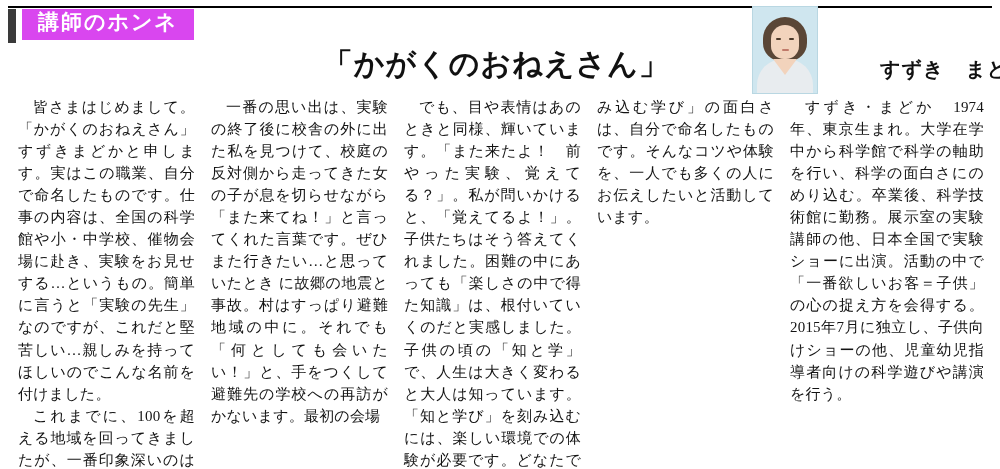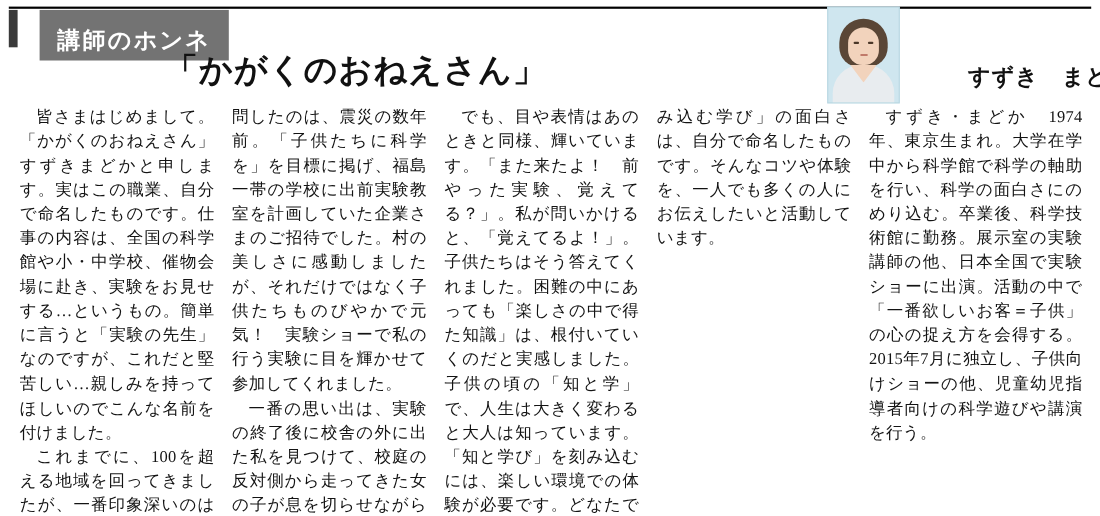--- a/index.html
+++ b/index.html
@@ -27,47 +27,47 @@
     position: absolute;
     left: 8px;
     right: 8px;
     top: 6px;
     height: 2px;
     background: #000000;
   }
   
   .series-banner {
     position: absolute;
-    left: 36px;
+    left: 22px;
     top: 9px;
-    background: #737373;
+    background: #d946ef;
     color: #ffffff;
     font-family: "DejaVu Sans", "Liberation Sans", sans-serif;
     font-weight: bold;
     font-size: 21px;
     letter-spacing: 2px;
-    padding: 18px 16px 7px 16px;
+    padding: 3px 16px 7px 16px;
     line-height: 1.0;
     white-space: nowrap;
   }
   .banner-mark {
     position: absolute;
     left: 8px;
     top: 9px;
     width: 8px;
     height: 34px;
     background: #3a3a3a;
   }
   
   .article-title {
     position: absolute;
     left: 150px;
     top: 44px;
     width: 520px;
-    text-align: left;
+    text-align: right;
     font-family: "DejaVu Sans", "Liberation Sans", sans-serif;
     font-weight: bold;
     font-size: 30px;
     letter-spacing: 1px;
     color: #111111;
     white-space: nowrap;
   }
   
   .photo-frame {
     position: absolute;
@@ -211,21 +211,20 @@
   <div class="author-name">すずき　まどか</div>
 
   <div class="columns">
 
     <div class="col col-1">
       <p class="indent">皆さまはじめまして。「かがくのおねえさん」すずきまどかと申します。実はこの職業、自分で命名したものです。仕事の内容は、全国の科学館や小・中学校、催物会場に赴き、実験をお見せする…というもの。簡単に言うと「実験の先生」なのですが、これだと堅苦しい…親しみを持ってほしいのでこんな名前を付けました。</p>
       <p class="indent">これまでに、100を超える地域を回ってきましたが、一番印象深いのは「福島県飯舘村」です。阿武隈山に近いきれいな村で、書店がないため全国から図書の寄付を募る活動や、「通うのが楽しみになる」工夫が随所にある校舎の小学校があるなど、教育に大変熱心な所でした。訪</p>
     </div>
 
     <div class="col col-2">
-      <p>問したのは、震災の数年前。「子供たちに科学を」を目標に掲げ、福島一帯の学校に出前実験教室を計画していた企業さまのご招待でした。村の美しさに感動しましたが、それだけではなく子供たちものびやかで元気！　実験ショーで私の行う実験に目を輝かせて参加してくれました。</p>
       <p class="indent">一番の思い出は、実験の終了後に校舎の外に出た私を見つけて、校庭の反対側から走ってきた女の子が息を切らせながら「また来てね！」と言ってくれた言葉です。ぜひまた行きたい…と思っていたとき に故郷の地震と事故。村はすっぱり避難地域の中に。それでも「何としても会いたい！」と、手をつくして避難先の学校への再訪がかないます。最初の会場</p>
     </div>
 
     <div class="col col-3">
       <p class="indent">でも、目や表情はあのときと同様、輝いています。「また来たよ！　前やった実験、覚えてる？」。私が問いかけると、「覚えてるよ！」。子供たちはそう答えてくれました。困難の中にあっても「楽しさの中で得た知識」は、根付いていくのだと実感しました。子供の頃の「知と学」で、人生は大きく変わると大人は知っています。「知と学び」を刻み込むには、楽しい環境での体験が必要です。どなたでも、環境づくりのコツがつかめると、「刻</p>
     </div>
 
     <div class="col col-4">
       <p>み込む学び」の面白さは、自分で命名したものです。そんなコツや体験を、一人でも多くの人にお伝えしたいと活動しています。</p>
     </div>

